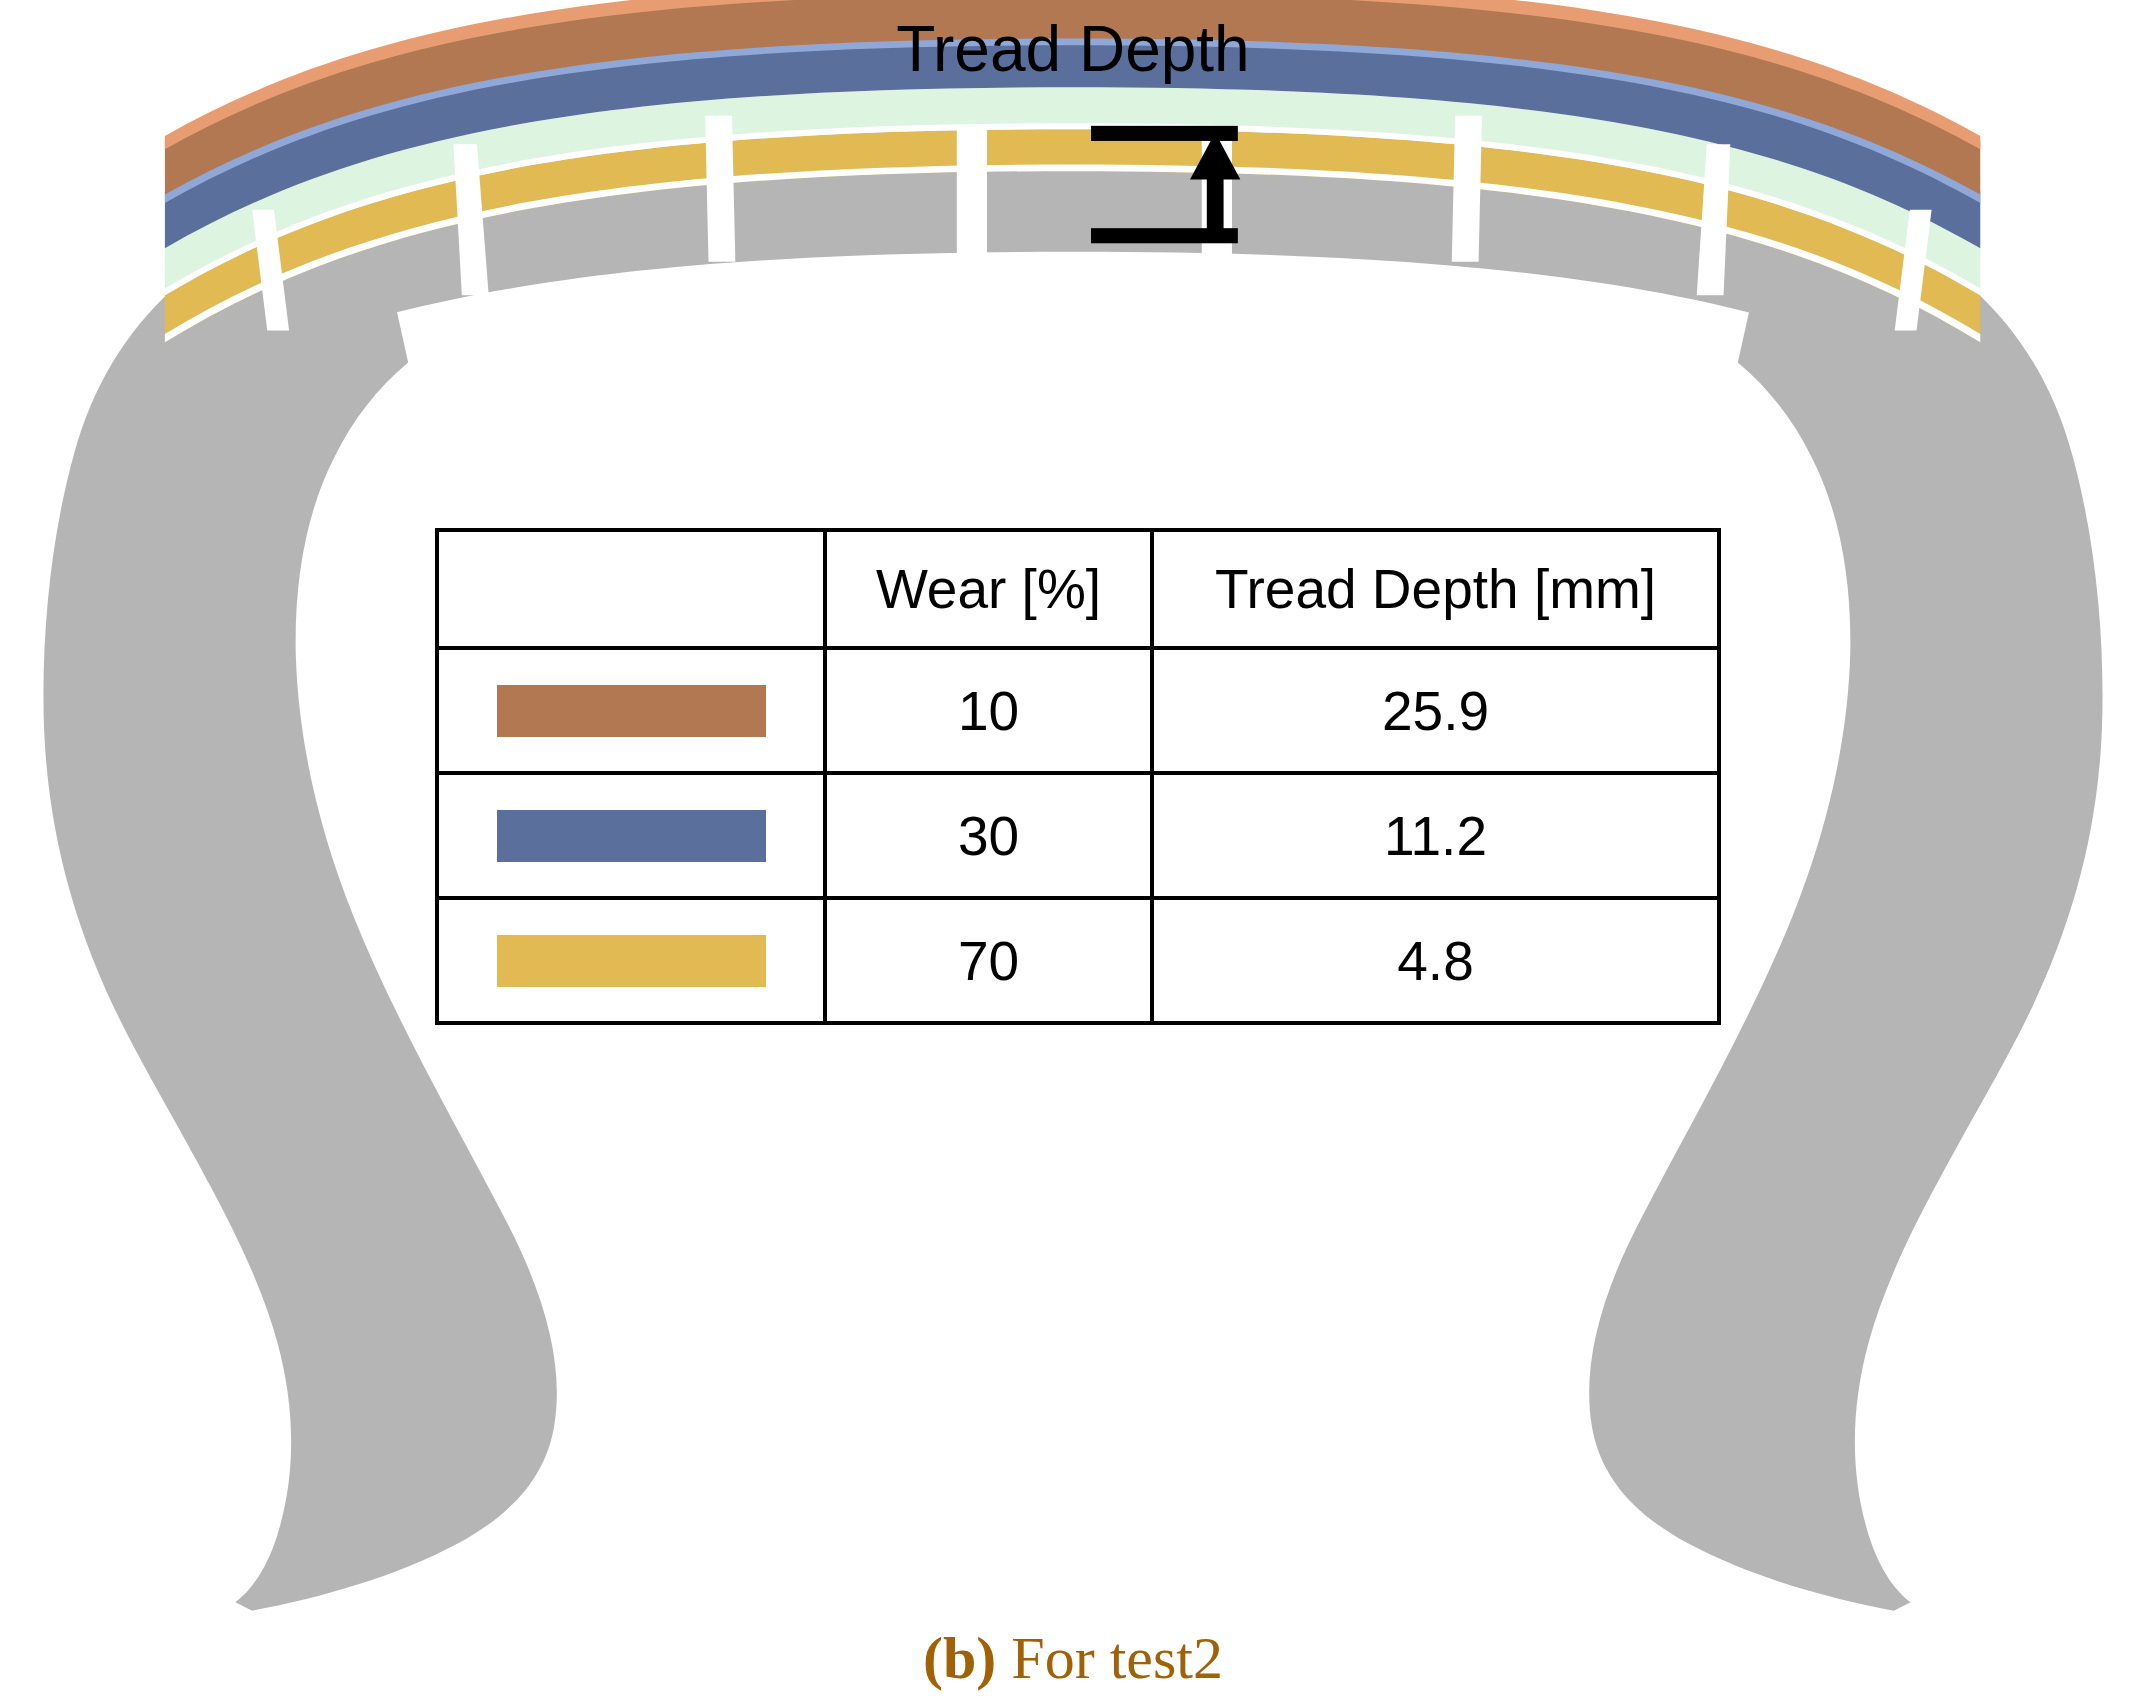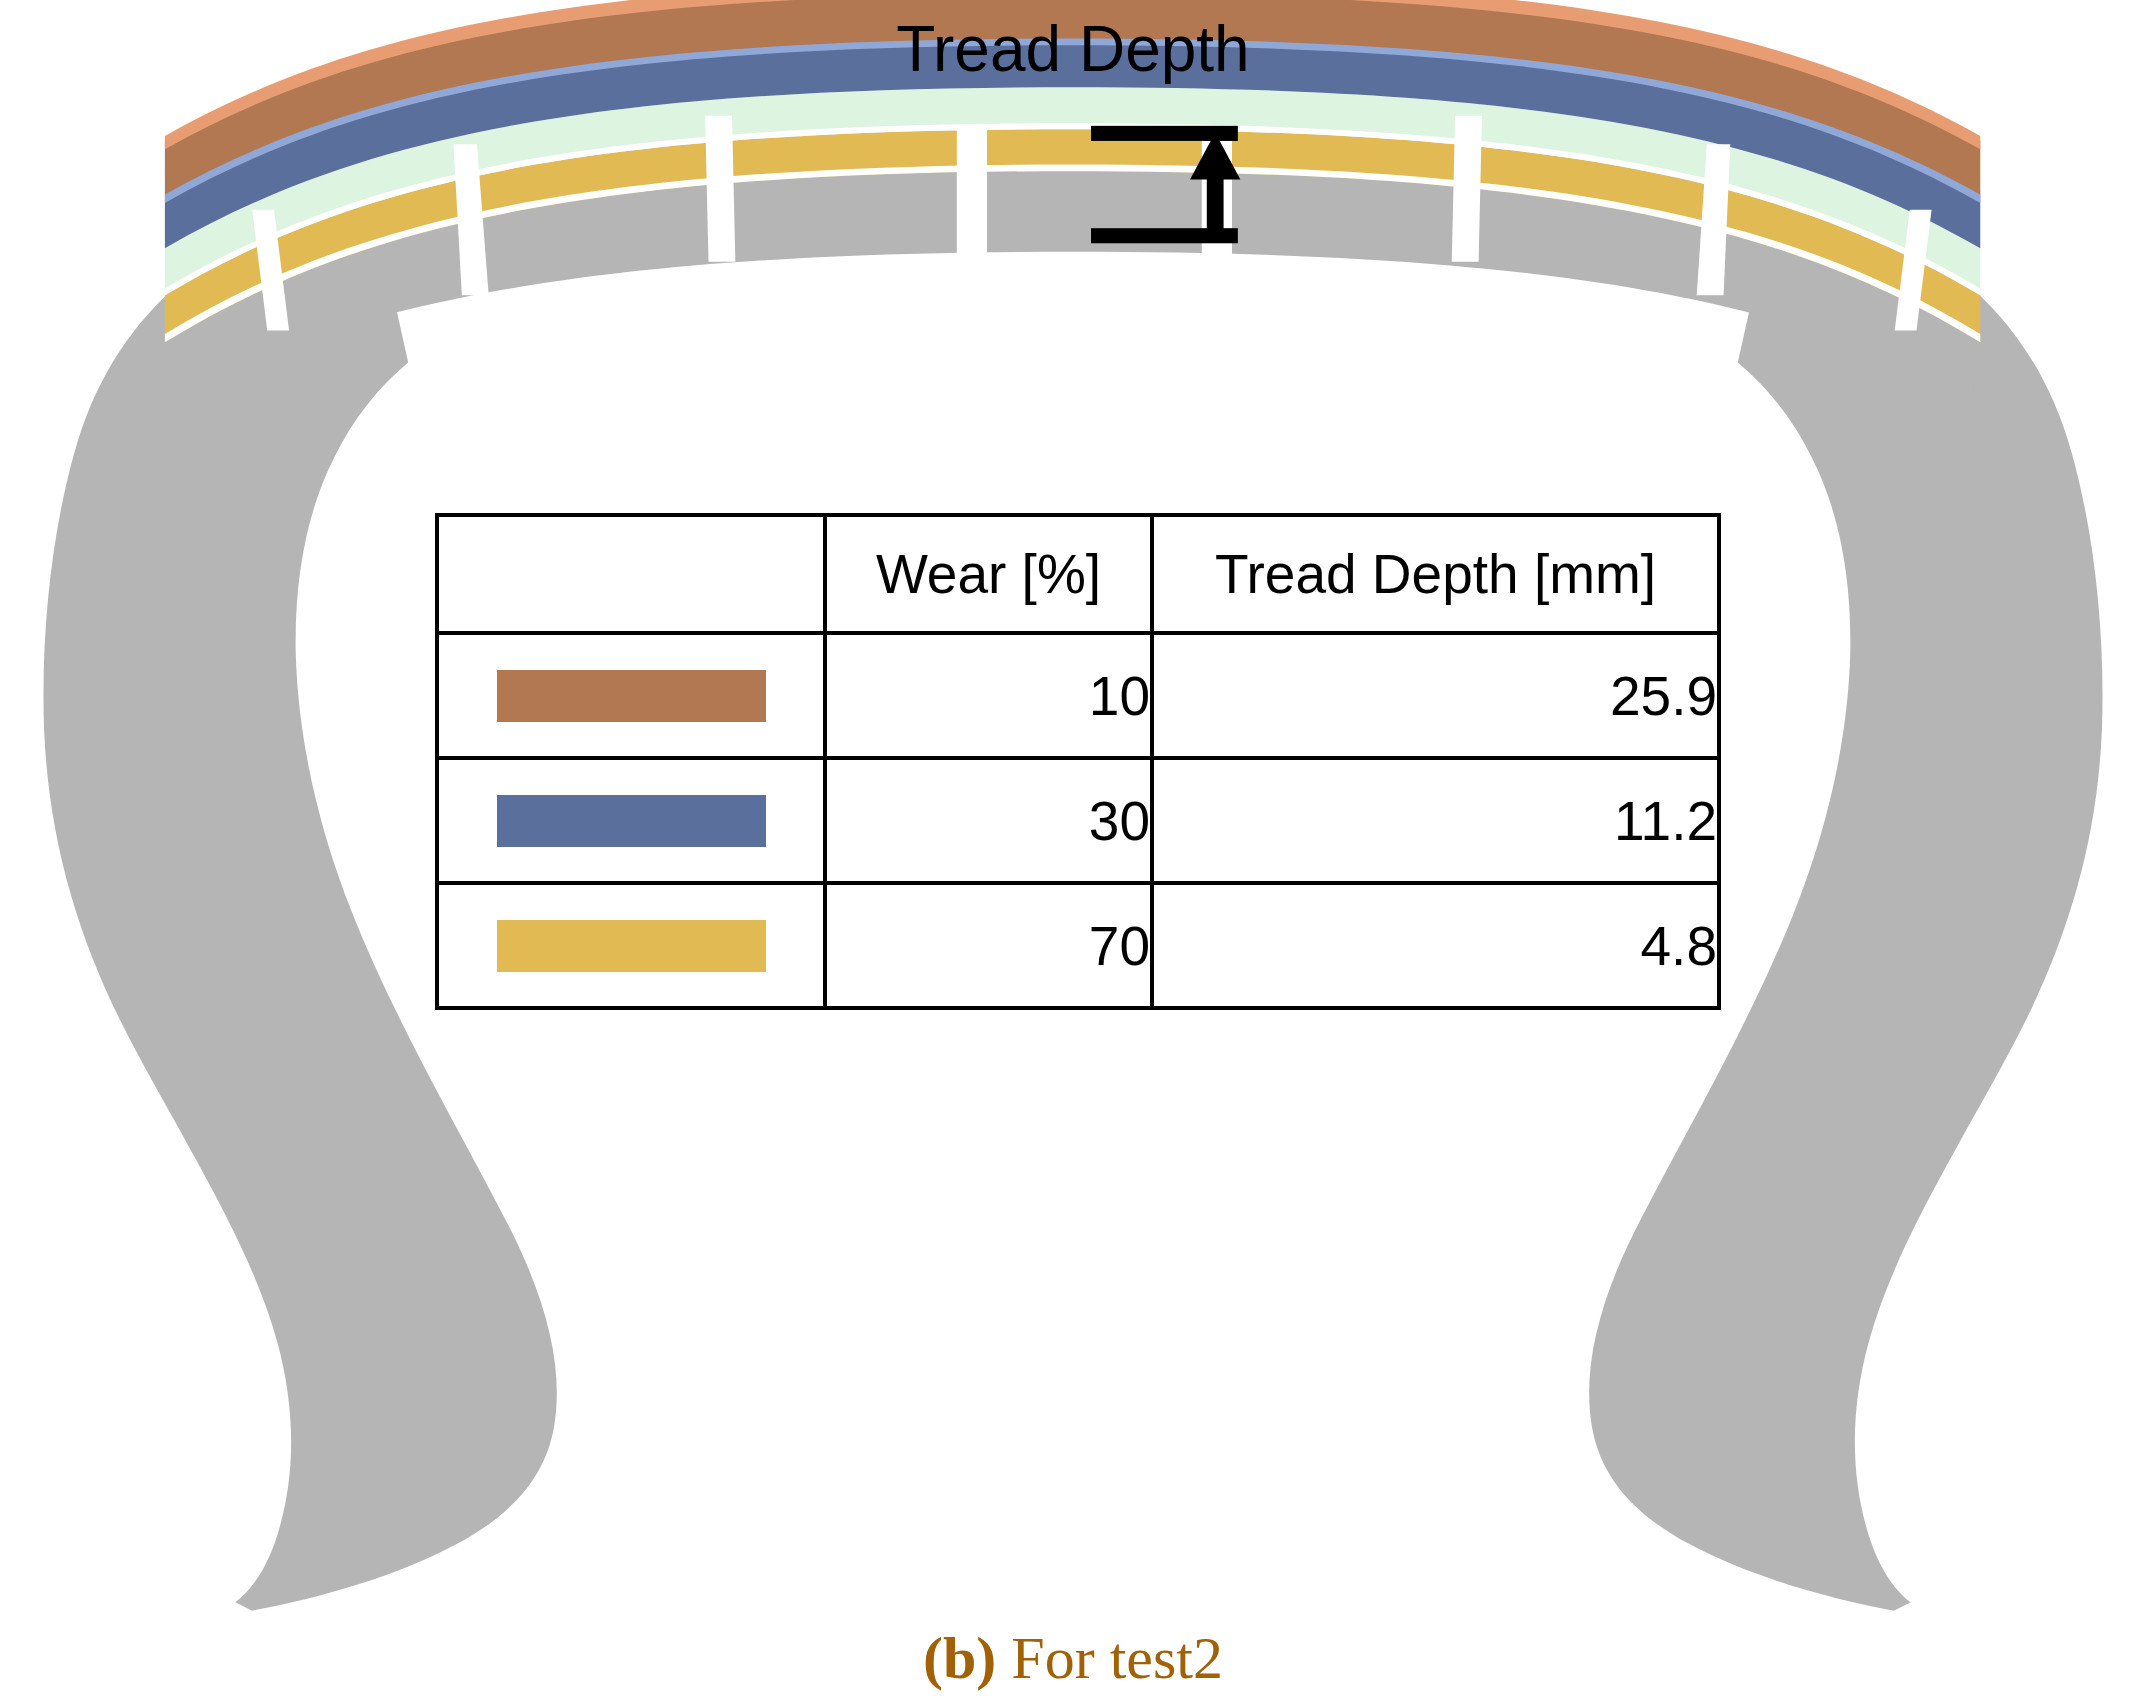--- a/index.html
+++ b/index.html
@@ -48,21 +48,21 @@
     z-index: 5;
   }
   .fig-caption .cap-mark {
     font-weight: bold;
   }
 
   
   #legend-table {
     position: absolute;
     left: 435px;
-    top: 513px;
+    top: 528px;
     width: 1282px;
     border-collapse: collapse;
     table-layout: fixed;
     background: #be185d;
     z-index: 6;
   }
   #legend-table td, #legend-table th {
     border: 4.2px solid #000000;
     padding: 0;
     margin: 0;
@@ -71,21 +71,21 @@
     font-family: "Liberation Sans", sans-serif;
     font-size: 55px;
     font-weight: normal;
     color: #000000;
     background: #ffffff;
   }
   #legend-table .col-swatch { width: 388px; }
   #legend-table .col-wear   { width: 327px; }
   #legend-table .col-depth  { width: 567px; }
   #legend-table tr.head-row td { height: 114px; }
-  #legend-table tr.data-row td { height: 121px; text-align: right; }
+  #legend-table tr.data-row td { height: 121px; }
   .swatch-cell { padding: 0; }
   .swatch {
     width: 269px;
     height: 52px;
     margin: 0 auto;
     display: block;
   }
 </style>
 </head>
 <body>

